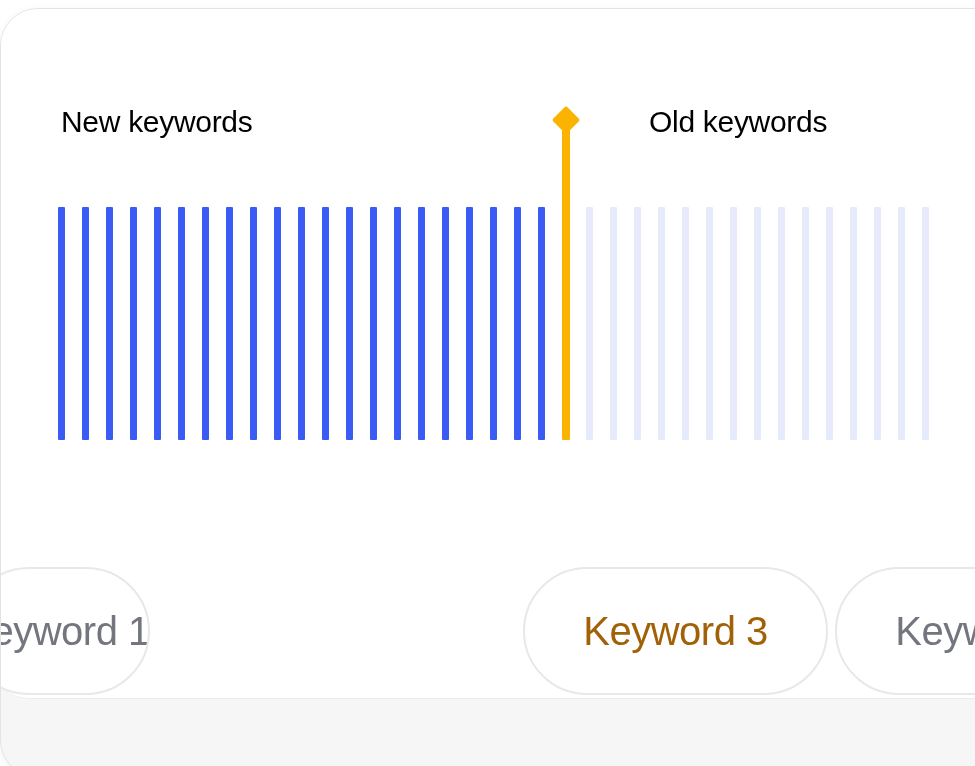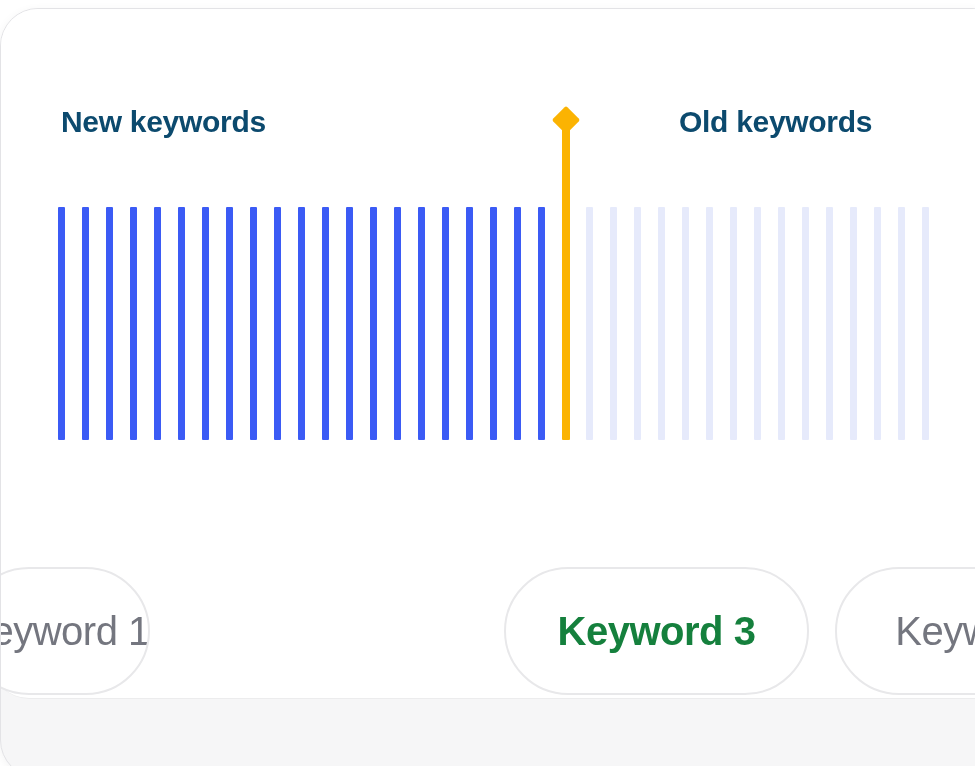--- a/index.html
+++ b/index.html
@@ -55,27 +55,27 @@
     position: absolute;
     left: 0;
     top: 0;
     width: 975px;
     height: 520px;
   }
 
   .chart-label {
     position: absolute;
     font-size: 30px;
-    font-weight: bold;
-    color: #0c4a6e;
+    font-weight: normal;
+    color: #000000;
     letter-spacing: -0.3px;
     white-space: nowrap;
   }
   .chart-label.left  { left: 60px;  top: 96px; }
-  .chart-label.right { left: 678px; top: 96px; }
+  .chart-label.right { left: 648px; top: 96px; }
 
   
   .bars {
     position: absolute;
     left: 57px;
     top: 198px;
     height: 233px;
     width: 860px;
   }
   .bar {
@@ -181,18 +181,18 @@
           <div class="bar old" style="left: 840px; background: rgb(230, 234, 251);"></div>
           <div class="bar old" style="left: 864px; background: rgb(230, 234, 251);"></div>
         </div>
 
       <div class="divider-stem" id="divider-stem" style="left: 561px; top: 120px; height: 311px; background: rgb(251, 179, 2);"></div>
       <div class="divider-diamond" id="divider-diamond" style="left: 555px; top: 101px; background: rgb(251, 179, 2);"></div>
     </div>
 
     <div class="pill-row" id="pill-row">
         <div class="pill" style="left: -36px; width: 185px; color: rgb(116, 118, 127); border-color: rgb(232, 232, 234);">Keyword 1</div>
-        <div class="pill" style="left: 503px; width: 305px; color: #15803d; border-color: rgb(232, 232, 234); font-weight: bold;">Keyword 3</div>
+        <div class="pill" style="left: 522px; width: 305px; color: #a16207; border-color: rgb(232, 232, 234);">Keyword 3</div>
         <div class="pill" style="left: 834px; width: 305px; color: rgb(116, 118, 127); border-color: rgb(232, 232, 234);">Keyword 4</div>
       </div>
 
   </div>
 </div>
 
 </body></html>

